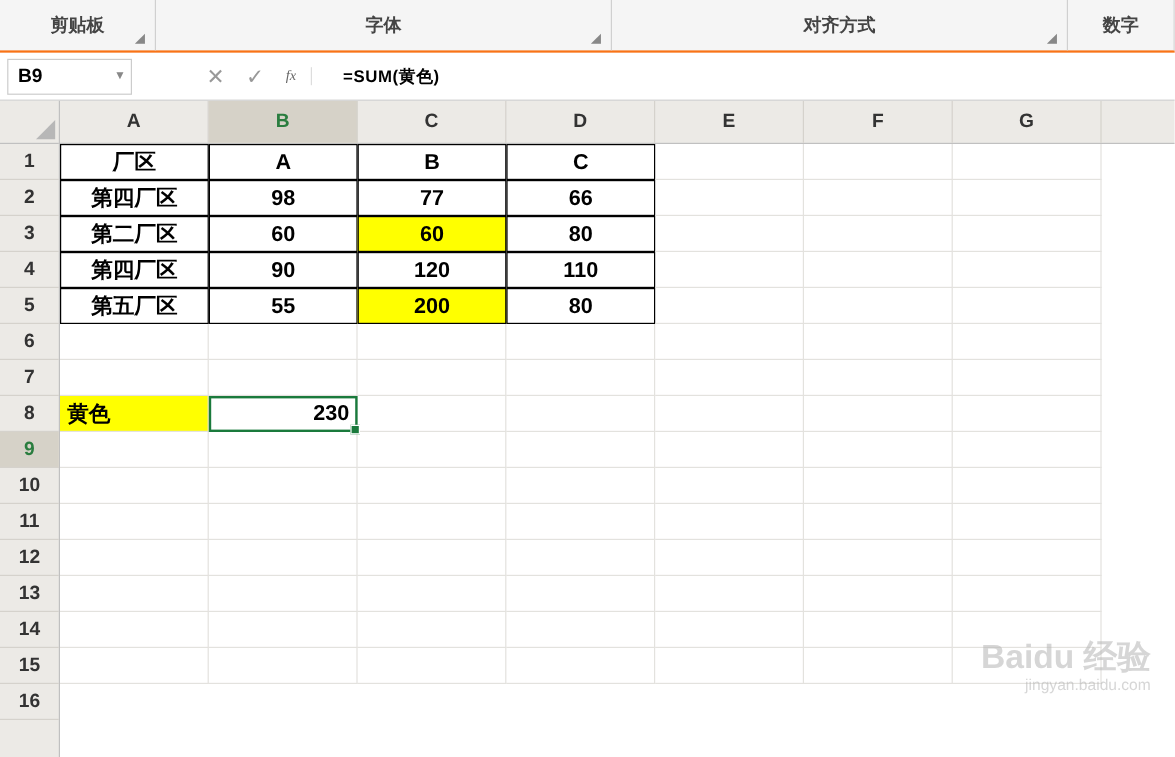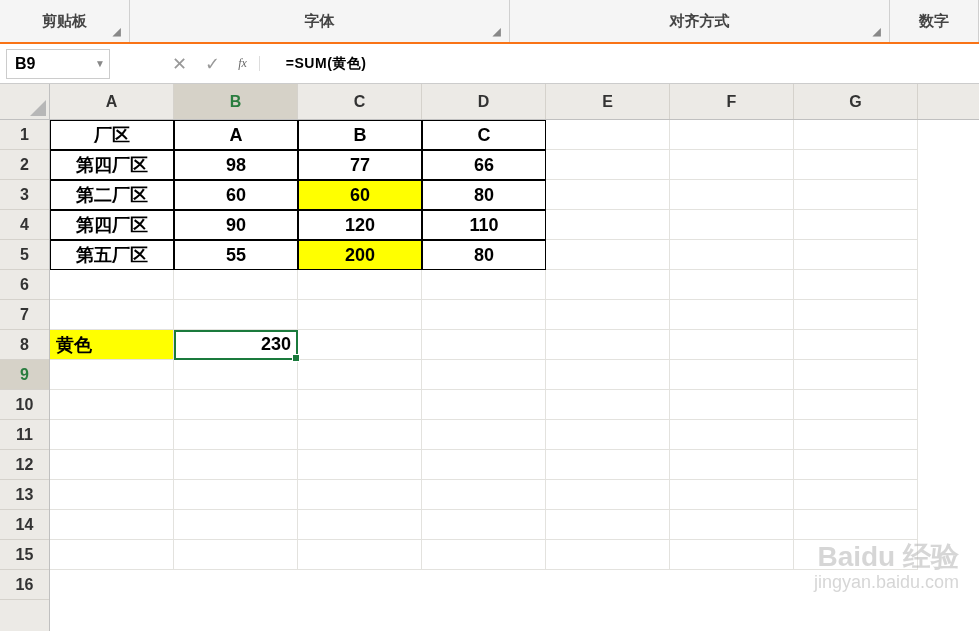--- a/index.html
+++ b/index.html
@@ -173,31 +173,31 @@
   right: -3px;
   bottom: -3px;
   width: 6px;
   height: 6px;
   background: #1a7a3c;
   border: 1px solid #fff;
 }
 .watermark {
   position: absolute;
   right: 20px;
-  bottom: 40px;
+  bottom: 54px;
   color: rgba(180,180,180,0.55);
   font-size: 28px;
   font-weight: bold;
   font-family: Arial, sans-serif;
   text-align: right;
   pointer-events: none;
   line-height: 1;
 }
 .watermark .sub {
-  font-size: 18px;
+  font-size: 13px;
   font-weight: normal;
   display: block;
   margin-top: 2px;
 }
 </style>
 </head>
 <body>
 
 <div class="ribbon-groups" id="ribbon-groups">
     <div class="ribbon-group" style="width: 130px;">

